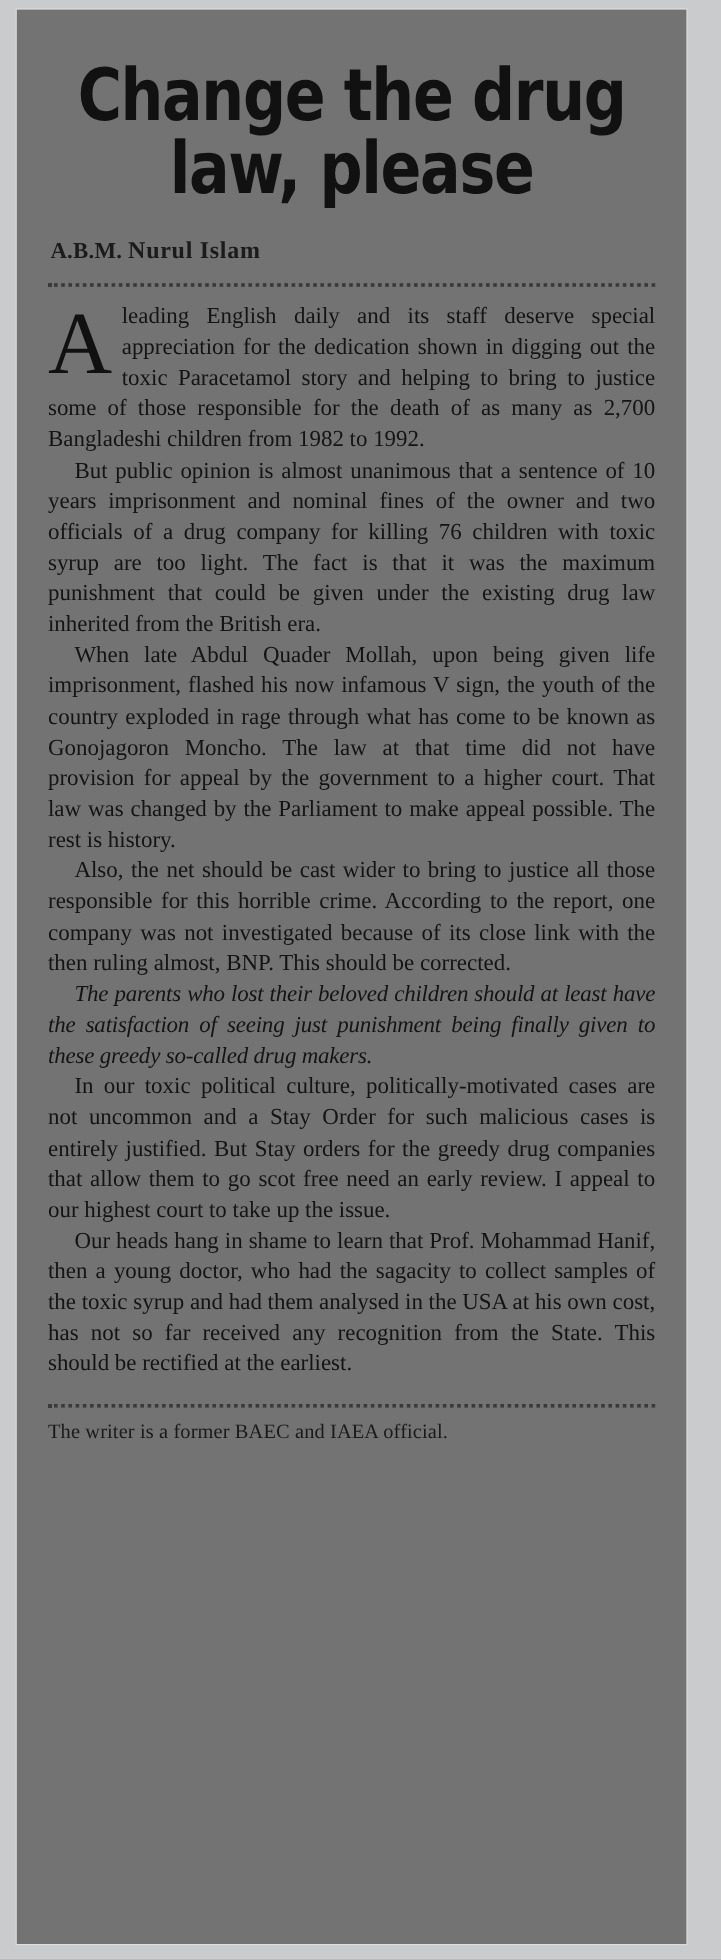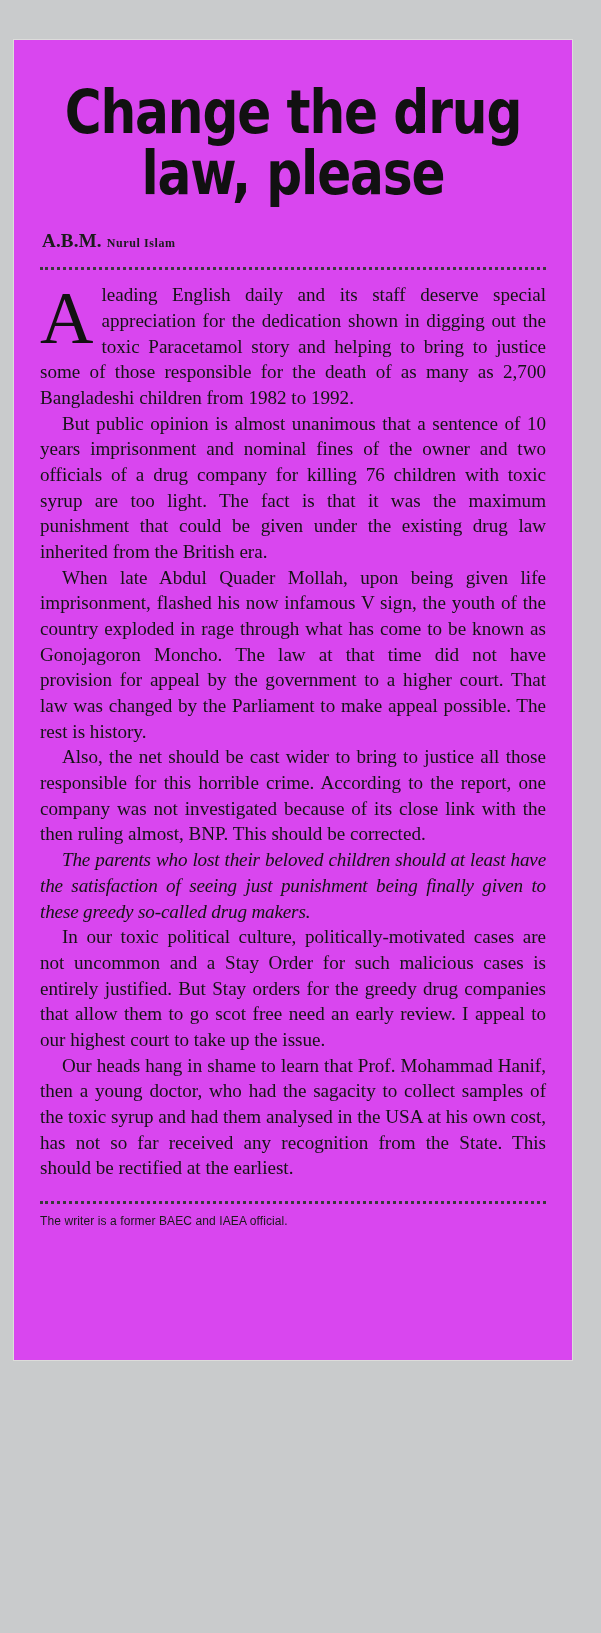--- a/index.html
+++ b/index.html
@@ -11,24 +11,23 @@
     width: 601px;
     height: 1633px;
     overflow: hidden;
     font-family: "Liberation Serif", serif;
   }
   .page {
     position: absolute;
     left: 14px;
     top: 8px;
     width: 558px;
-    height: 1320px;
-    background: #d946ef;
+    height: 1612px;
+    background: #737373;
     box-shadow: 0 0 0 1px #dcdcda;
-    margin-top: 32px;
   }
   .inner {
     padding: 26px 24px 10px 24px;
   }
   .headline {
     font-family: "DejaVu Sans Condensed", "Liberation Sans Narrow", "Liberation Sans", sans-serif;
     font-weight: bold;
     font-size: 60px;
     line-height: 1.02;
     text-align: center;
@@ -39,21 +38,21 @@
   }
   .byline {
     margin: 26px 4px 0 4px;
     font-family: "Liberation Serif", serif;
     font-size: 19px;
     font-weight: bold;
     color: #1b1b1b;
     letter-spacing: 0.2px;
   }
   .byline .sc {
-    font-size: 12px;
+    font-size: 20px;
     letter-spacing: 0.6px;
   }
   .dotrule {
     margin: 9px 2px 0 2px;
     height: 6px;
     border-bottom: 3px dotted #3a3a3a;
   }
   .dotrule.bottom {
     margin-top: 14px;
   }
@@ -77,22 +76,22 @@
     float: left;
     font-family: "Liberation Serif", serif;
     font-size: 74px;
     line-height: 0.78;
     padding: 6px 6px 0 0;
     margin: 2px 2px 0 0;
     color: #111;
   }
   .footer {
     margin: 10px 2px 0 2px;
-    font-family: Liberation Sans, sans-serif;
-    font-size: 12px;
+    font-family: Liberation Serif, serif;
+    font-size: 17px;
     color: #1a1a1a;
     letter-spacing: 0.1px;
   }
   .tight {
     letter-spacing: -0.15px;
     font-style: italic;
   }
 </style>
 </head>
 <body>

